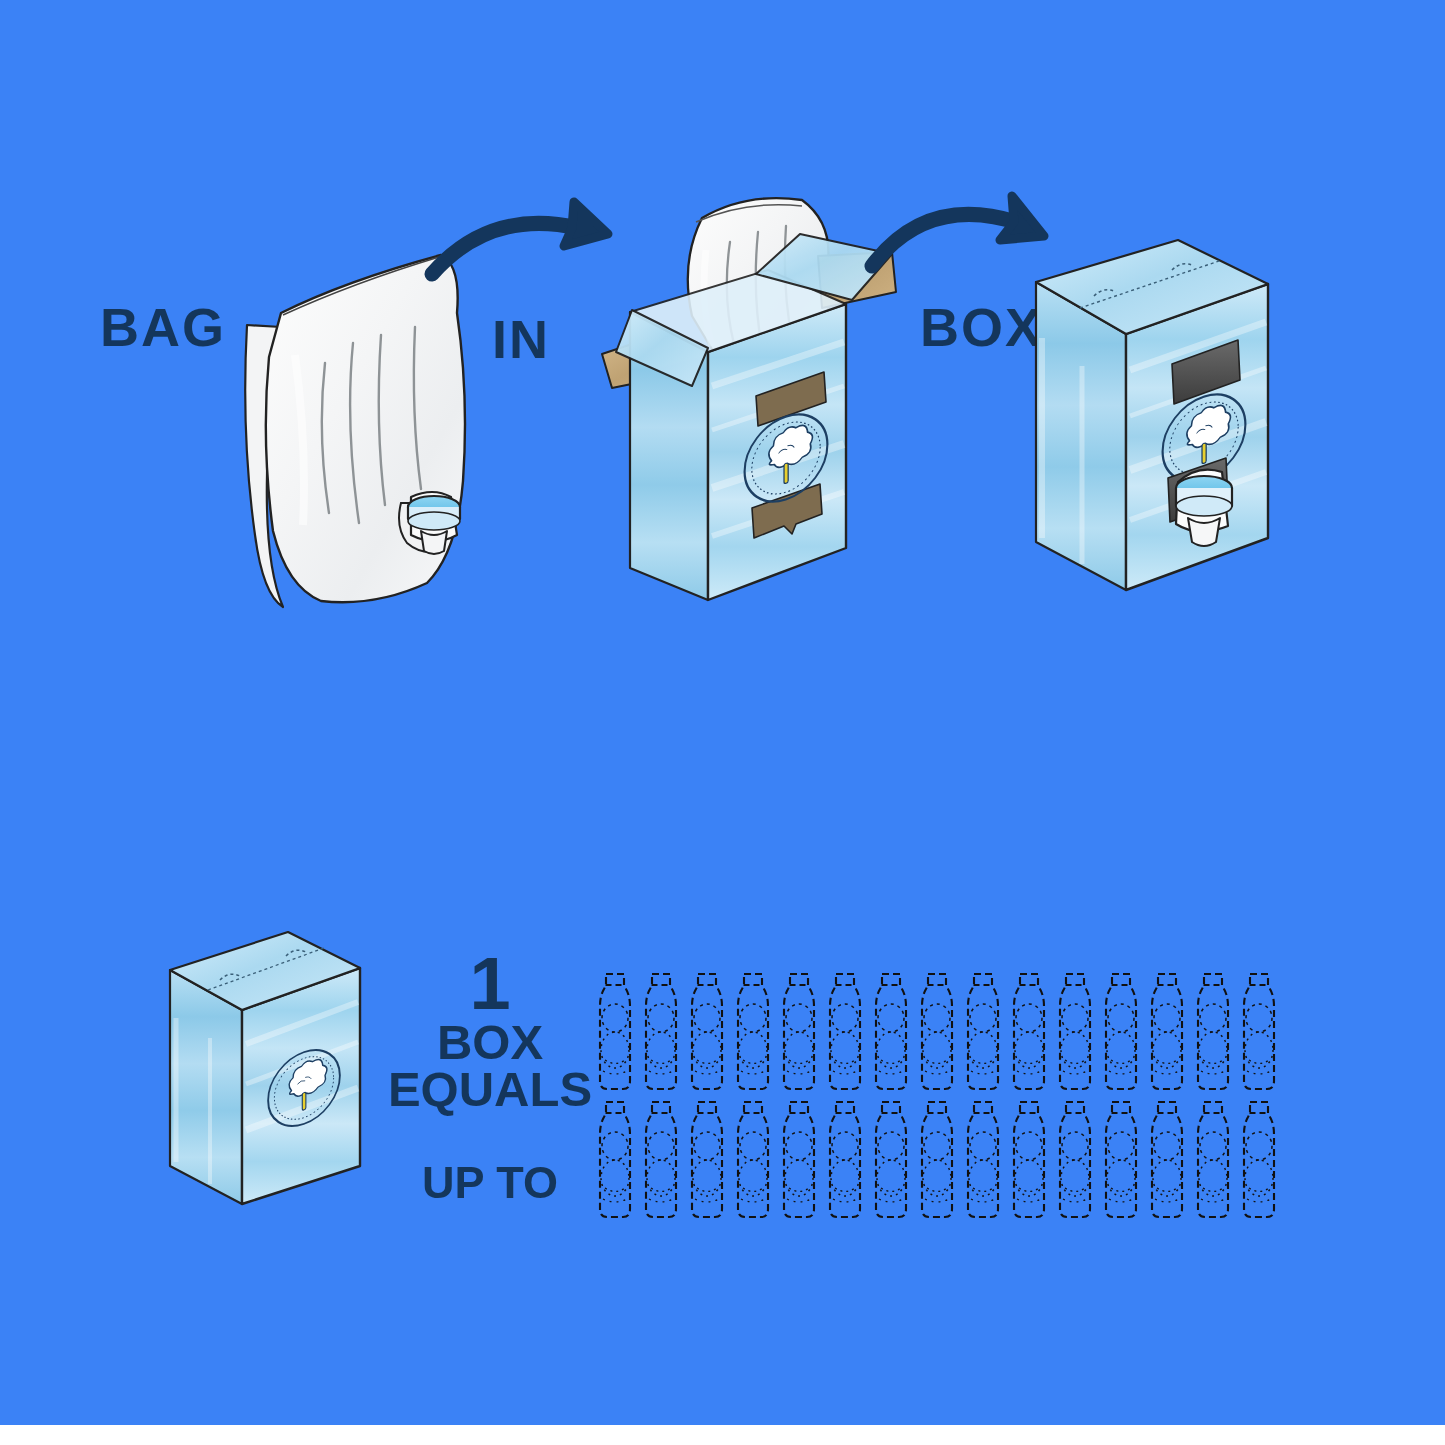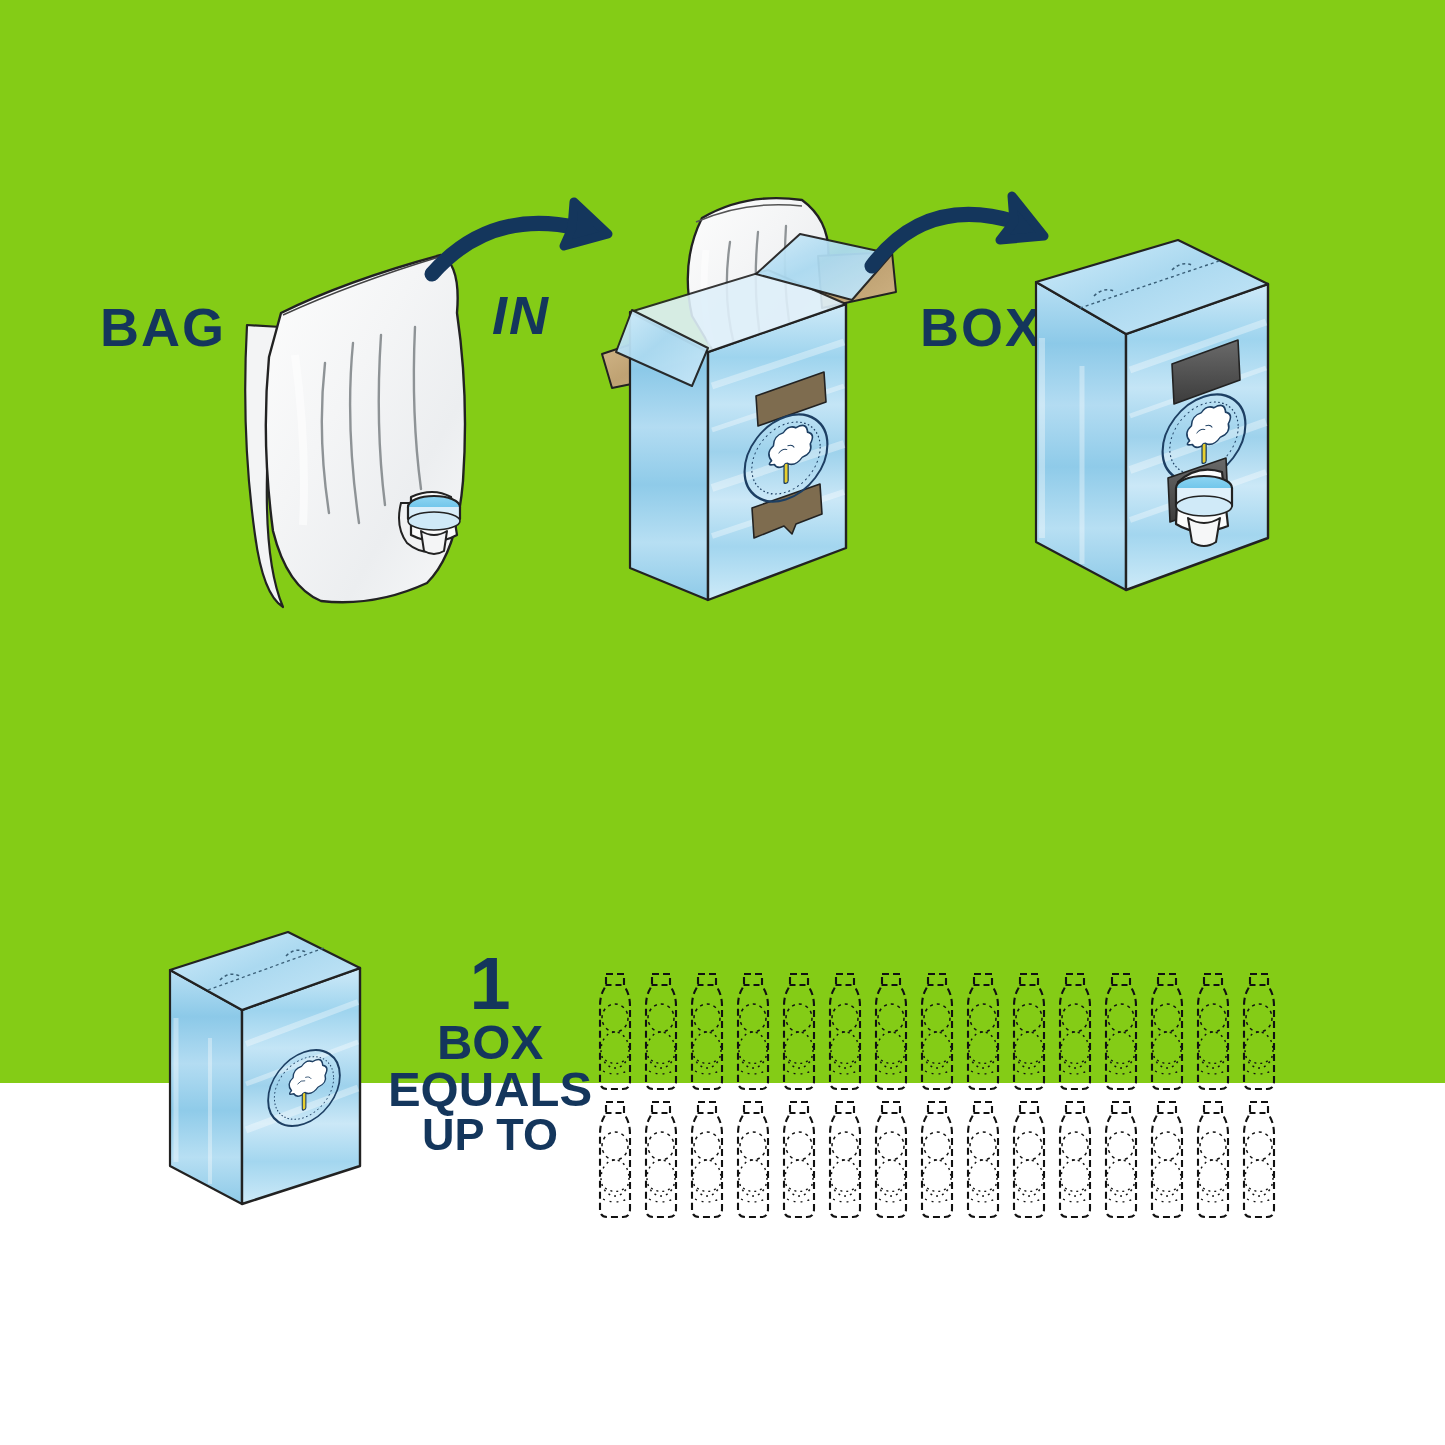--- a/index.html
+++ b/index.html
@@ -11,56 +11,56 @@
   body {
     width: 1445px;
     height: 1445px;
     font-family: "Liberation Sans", sans-serif;
     position: relative;
     overflow: hidden;
   }
   #stage {
     position: relative;
     width: 1445px;
-    height: 1083px;
-    background: #84cc16;
+    height: 1425px;
+    background: #3b82f6;
   }
 
   
   .word {
     position: absolute;
     color: #14365c;
     font-family: "Liberation Sans", sans-serif;
     font-weight: bold;
     font-size: 54px;
     letter-spacing: 2px;
     line-height: 1;
     white-space: nowrap;
     user-select: none;
   }
   #word-bag { left: 100px;  top: 300px; }
-  #word-in  { left: 492px;  top: 288px; font-style: italic; }
+  #word-in  { left: 492px;  top: 312px; }
   #word-box { left: 920px;  top: 300px; }
 
   
   #headline {
     position: absolute;
     left: 380px;
     top: 948px;
     width: 220px;
     text-align: center;
     color: #14365c;
     font-family: "Liberation Sans", sans-serif;
     font-weight: bold;
     line-height: 0.96;
     user-select: none;
   }
   #headline .big-num { font-size: 74px; display: block; letter-spacing: 0px; }
   #headline .line    { font-size: 49px; display: block; letter-spacing: 0px; }
-  #headline .line.small { font-size: 45px; }
+  #headline .line.small { font-size: 45px; margin-top: 48px; }
 
   
   #bottles {
     position: absolute;
     left: 592px;
     top: 968px;
     width: 690px;
     display: grid;
     grid-template-columns: repeat(15, 46px);
     grid-auto-rows: 128px;

